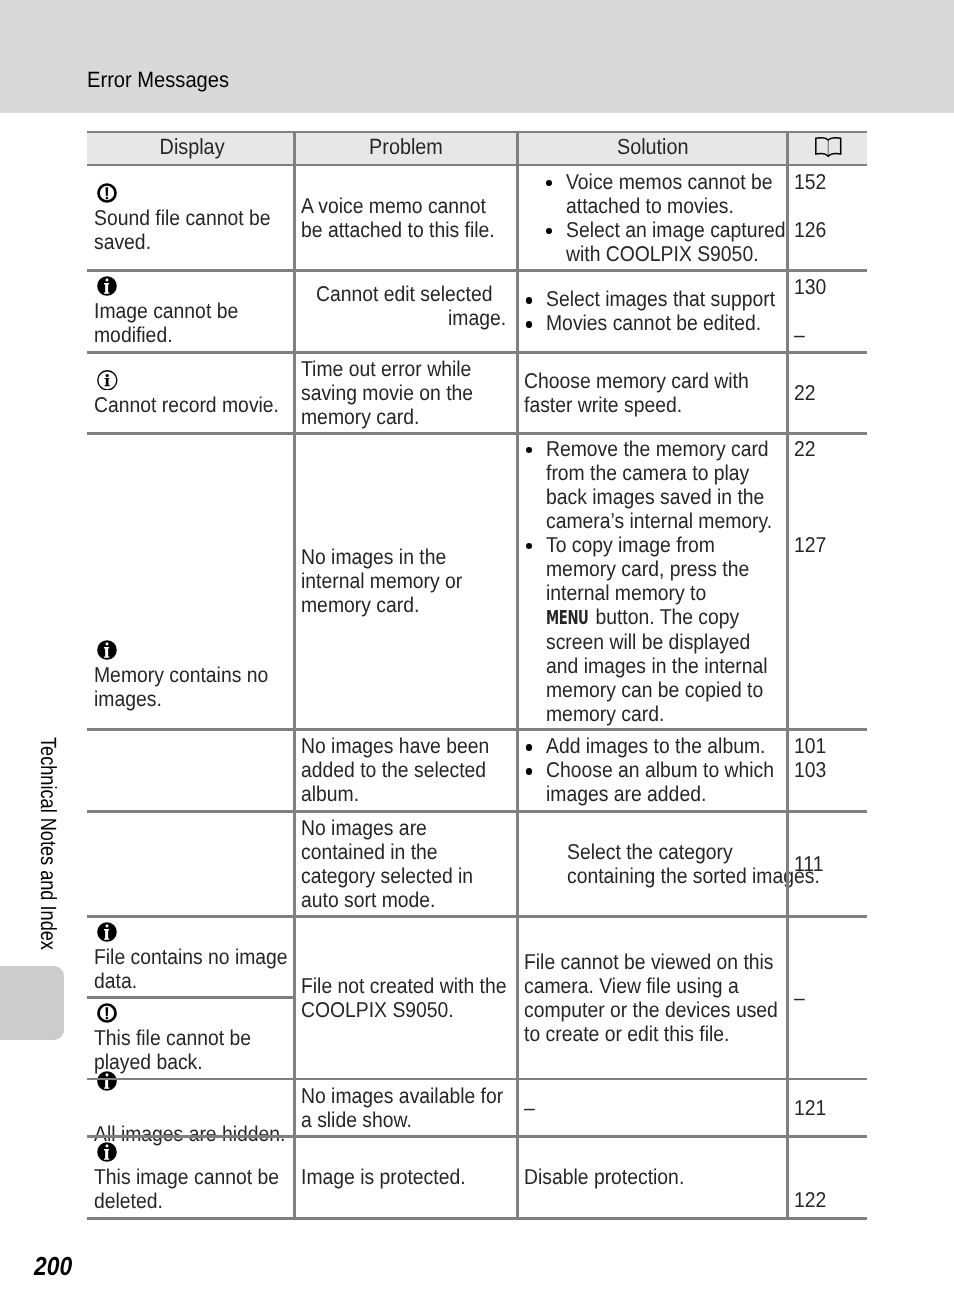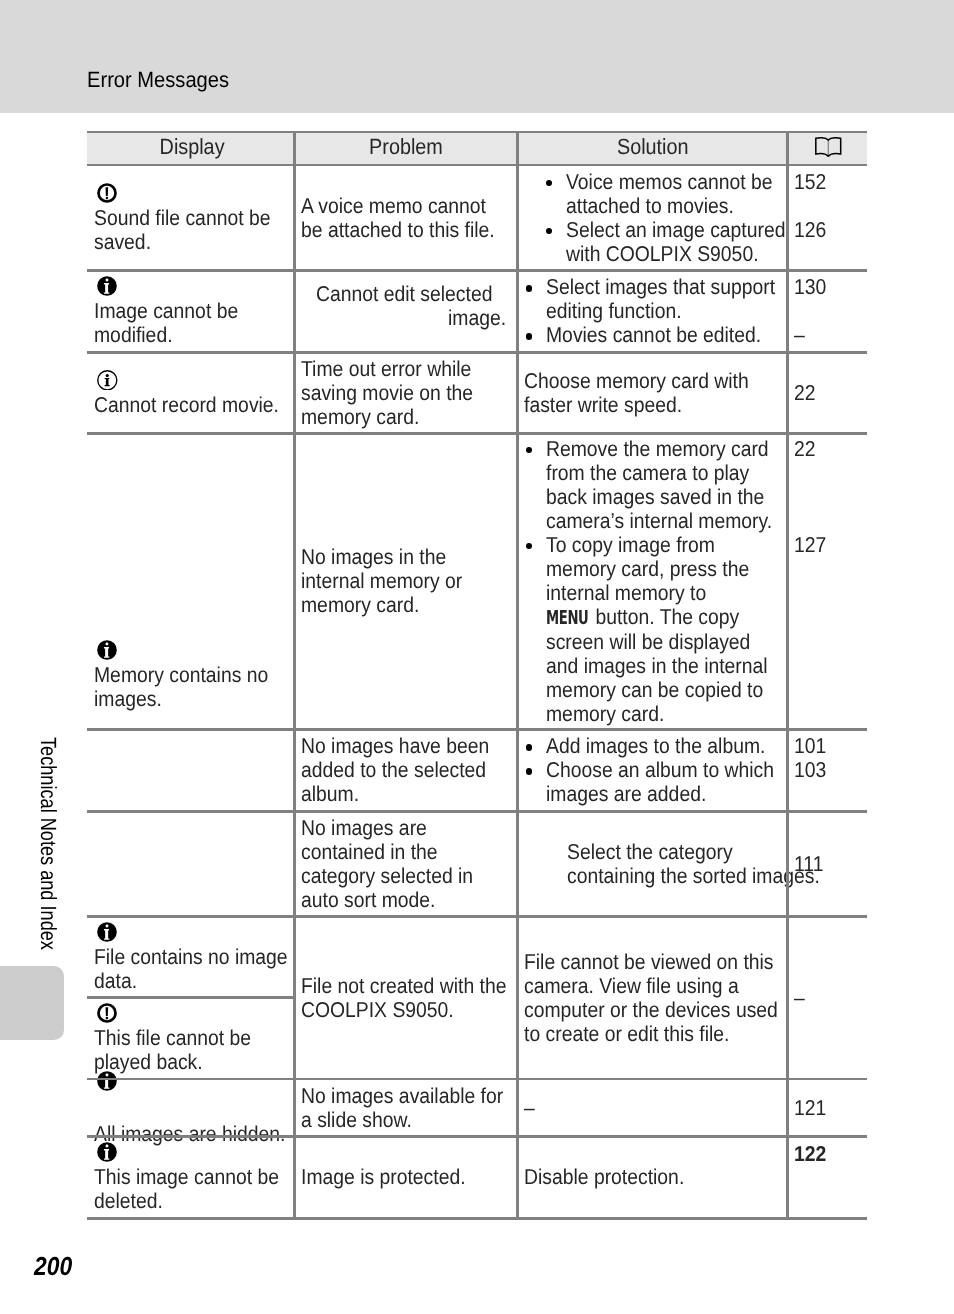--- a/index.html
+++ b/index.html
@@ -103,21 +103,20 @@
       </div>
     </div>
     <div class="cell" style="left: 208.9px; top: 136px; width: 220.2px; height: 78.9px; align-items: flex-end;">
       <div class="ln"><span>Cannot edit selected</span></div>
       <div class="ln"><span>image.</span></div>
     </div>
     <div class="cell" style="left: 431.9px; top: 141.4px; width: 267.2px; height: 78.9px;">
       <ul class="b">
         <li>
           <div class="ln"><span>Select images that support</span></div>
-          <div class="ln"><span>editing function.</span></div>
         </li>
         <li>
           <div class="ln"><span>Movies cannot be edited.</span></div>
         </li>
       </ul>
     </div>
     <div class="cell" style="left: 701.9px; top: 141.4px; width: 77.6px; height: 78.9px;">
       <div class="ln" style="height:48px"><span>130</span></div>
       <div class="ln" style="height:24px"><span>–</span></div>
     </div>
@@ -173,21 +172,21 @@
         <div class="ln"><span>This image cannot be</span></div>
         <div class="ln"><span>deleted.</span></div>
       </div>
     </div>
     <div class="cell" style="left: 208.9px; top: 1007.3px; width: 220.2px; height: 79.2px;">
       <div class="ln"><span>Image is protected.</span></div>
     </div>
     <div class="cell" style="left: 431.9px; top: 1007.3px; width: 267.2px; height: 79.2px;">
       <div class="ln"><span>Disable protection.</span></div>
     </div>
-    <div class="cell" style="left: 701.9px; top: 984px; width: 77.6px; height: 79.2px; font-weight: bold;">
+    <div class="cell" style="left: 701.9px; top: 1030px; width: 77.6px; height: 79.2px;">
       <div class="ln"><span>122</span></div>
     </div>
     <div class="cell" style="left: 2.8px; top: 304.2px; width: 203.3px; height: 480.2px;">
       <span class="ico"><svg viewBox="0 0 100 100" width="20" height="20">
           <circle cx="50" cy="50" r="49" fill="#000"></circle>
           <path d="M49.8 9.5 L58.7 19.4 L49.8 29 L40.8 19.4 Z" fill="#fff"></path>
           <path d="M34.7 34.6 H60.2 V42.4 H55.6 V82.2 H61.7 V89 H34.7 V82.2 H40.8 V42.4 H34.7 Z" fill="#fff"></path>
         </svg></span>
       <div>
         <div class="ln"><span>Memory contains no</span></div>

